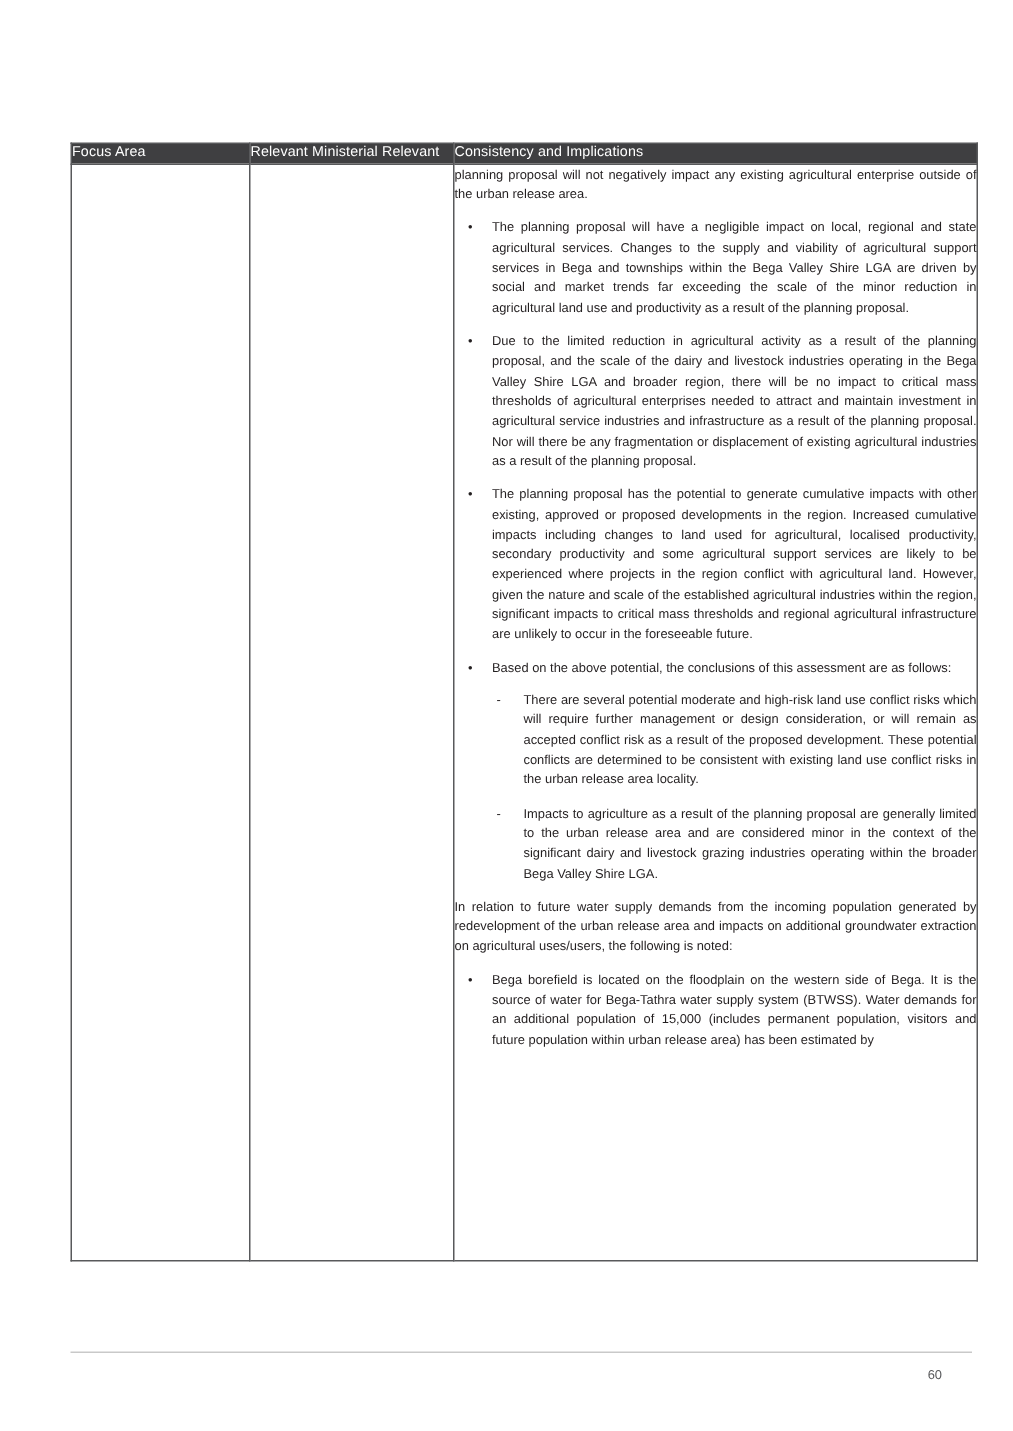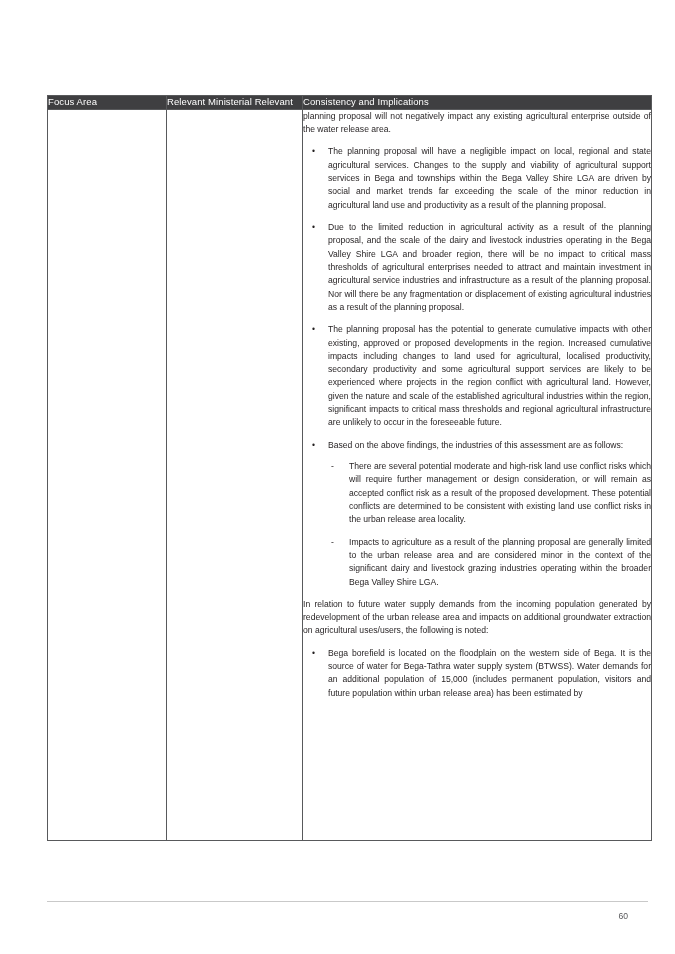--- a/index.html
+++ b/index.html
@@ -137,38 +137,38 @@
           <th class="col-direction">Relevant Ministerial Relevant</th>
           <th class="col-consistency">Consistency and Implications</th>
         </tr>
       </thead>
       <tbody>
         <tr>
           <td class="cell-focus"></td>
           <td class="cell-direction"></td>
           <td class="cell-consistency">
 
-            <p class="para">planning proposal will not negatively impact any existing agricultural enterprise outside of the water release area.</p>
+            <p class="para">planning proposal will not negatively impact any existing agricultural enterprise outside of the urban release area.</p>
 
             <ul class="bullets">
               <li>
                 <span class="bullet-dot">•</span>
                 <span>The planning proposal will have a negligible impact on local, regional and state agricultural services. Changes to the supply and viability of agricultural support services in Bega and townships within the Bega Valley Shire LGA are driven by social and market trends far exceeding the scale of the minor reduction in agricultural land use and productivity as a result of the planning proposal.</span>
               </li>
               <li>
                 <span class="bullet-dot">•</span>
                 <span>Due to the limited reduction in agricultural activity as a result of the planning proposal, and the scale of the dairy and livestock industries operating in the Bega Valley Shire LGA and broader region, there will be no impact to critical mass thresholds of agricultural enterprises needed to attract and maintain investment in agricultural service industries and infrastructure as a result of the planning proposal.  Nor will there be any fragmentation or displacement of existing agricultural industries as a result of the planning proposal.</span>
               </li>
               <li>
                 <span class="bullet-dot">•</span>
                 <span>The planning proposal has the potential to generate cumulative impacts with other existing, approved or proposed developments in the region.  Increased cumulative impacts including changes to land used for agricultural, localised productivity, secondary productivity and some agricultural support services are likely to be experienced where projects in the region conflict with agricultural land. However, given the nature and scale of the established agricultural industries within the region, significant impacts to critical mass thresholds and regional agricultural infrastructure are unlikely to occur in the foreseeable future.</span>
               </li>
               <li>
                 <span class="bullet-dot">•</span>
-                <span>Based on the above findings, the industries of this assessment are as follows:</span>
+                <span>Based on the above potential, the conclusions of this assessment are as follows:</span>
                 <ul class="sub-bullets">
                   <li>
                     <span class="dash">-</span>
                     <span>There are several potential moderate and high-risk land use conflict risks which will require further management or design consideration, or will remain as accepted conflict risk as a result of the proposed development. These potential conflicts are determined to be consistent with existing land use conflict risks in the urban release area locality.</span>
                   </li>
                   <li>
                     <span class="dash">-</span>
                     <span>Impacts to agriculture as a result of the planning proposal are generally limited to the urban release area and are considered minor in the context of the significant dairy and livestock grazing industries operating within the broader Bega Valley Shire LGA.</span>
                   </li>
                 </ul>

